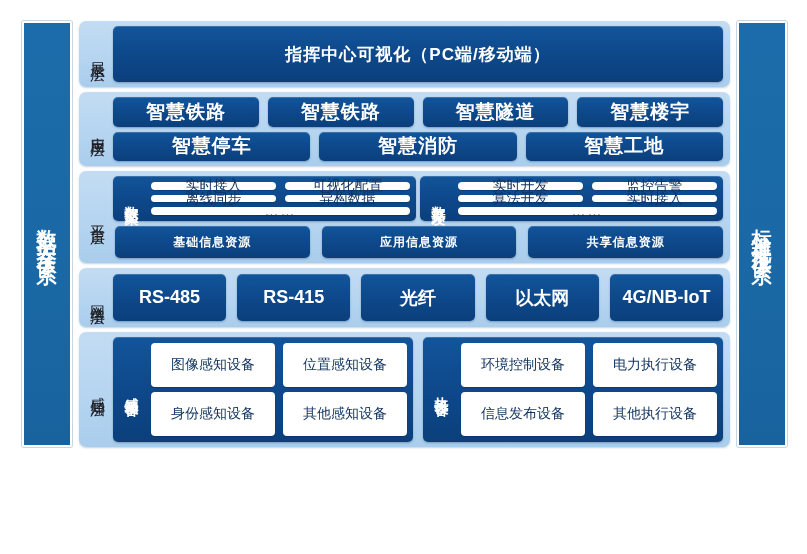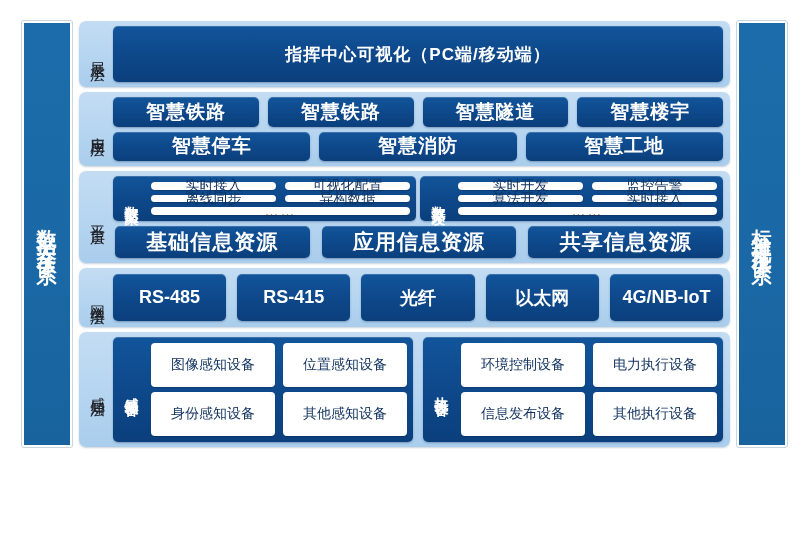--- a/index.html
+++ b/index.html
@@ -198,21 +198,21 @@
     flex: 0 0 32px;
     display: flex;
     gap: 12px;
     padding-left: 2px;
   }
   .res-cell {
     flex: 1 1 0;
     display: flex;
     align-items: center;
     justify-content: center;
-    font-size: 21px;
+    font-size: 12px;
     font-weight: 700;
     letter-spacing: 1px;
     min-width: 0;
   }
 
   
   .net-row {
     flex: 1 1 auto;
     display: flex;
     gap: 11px;

